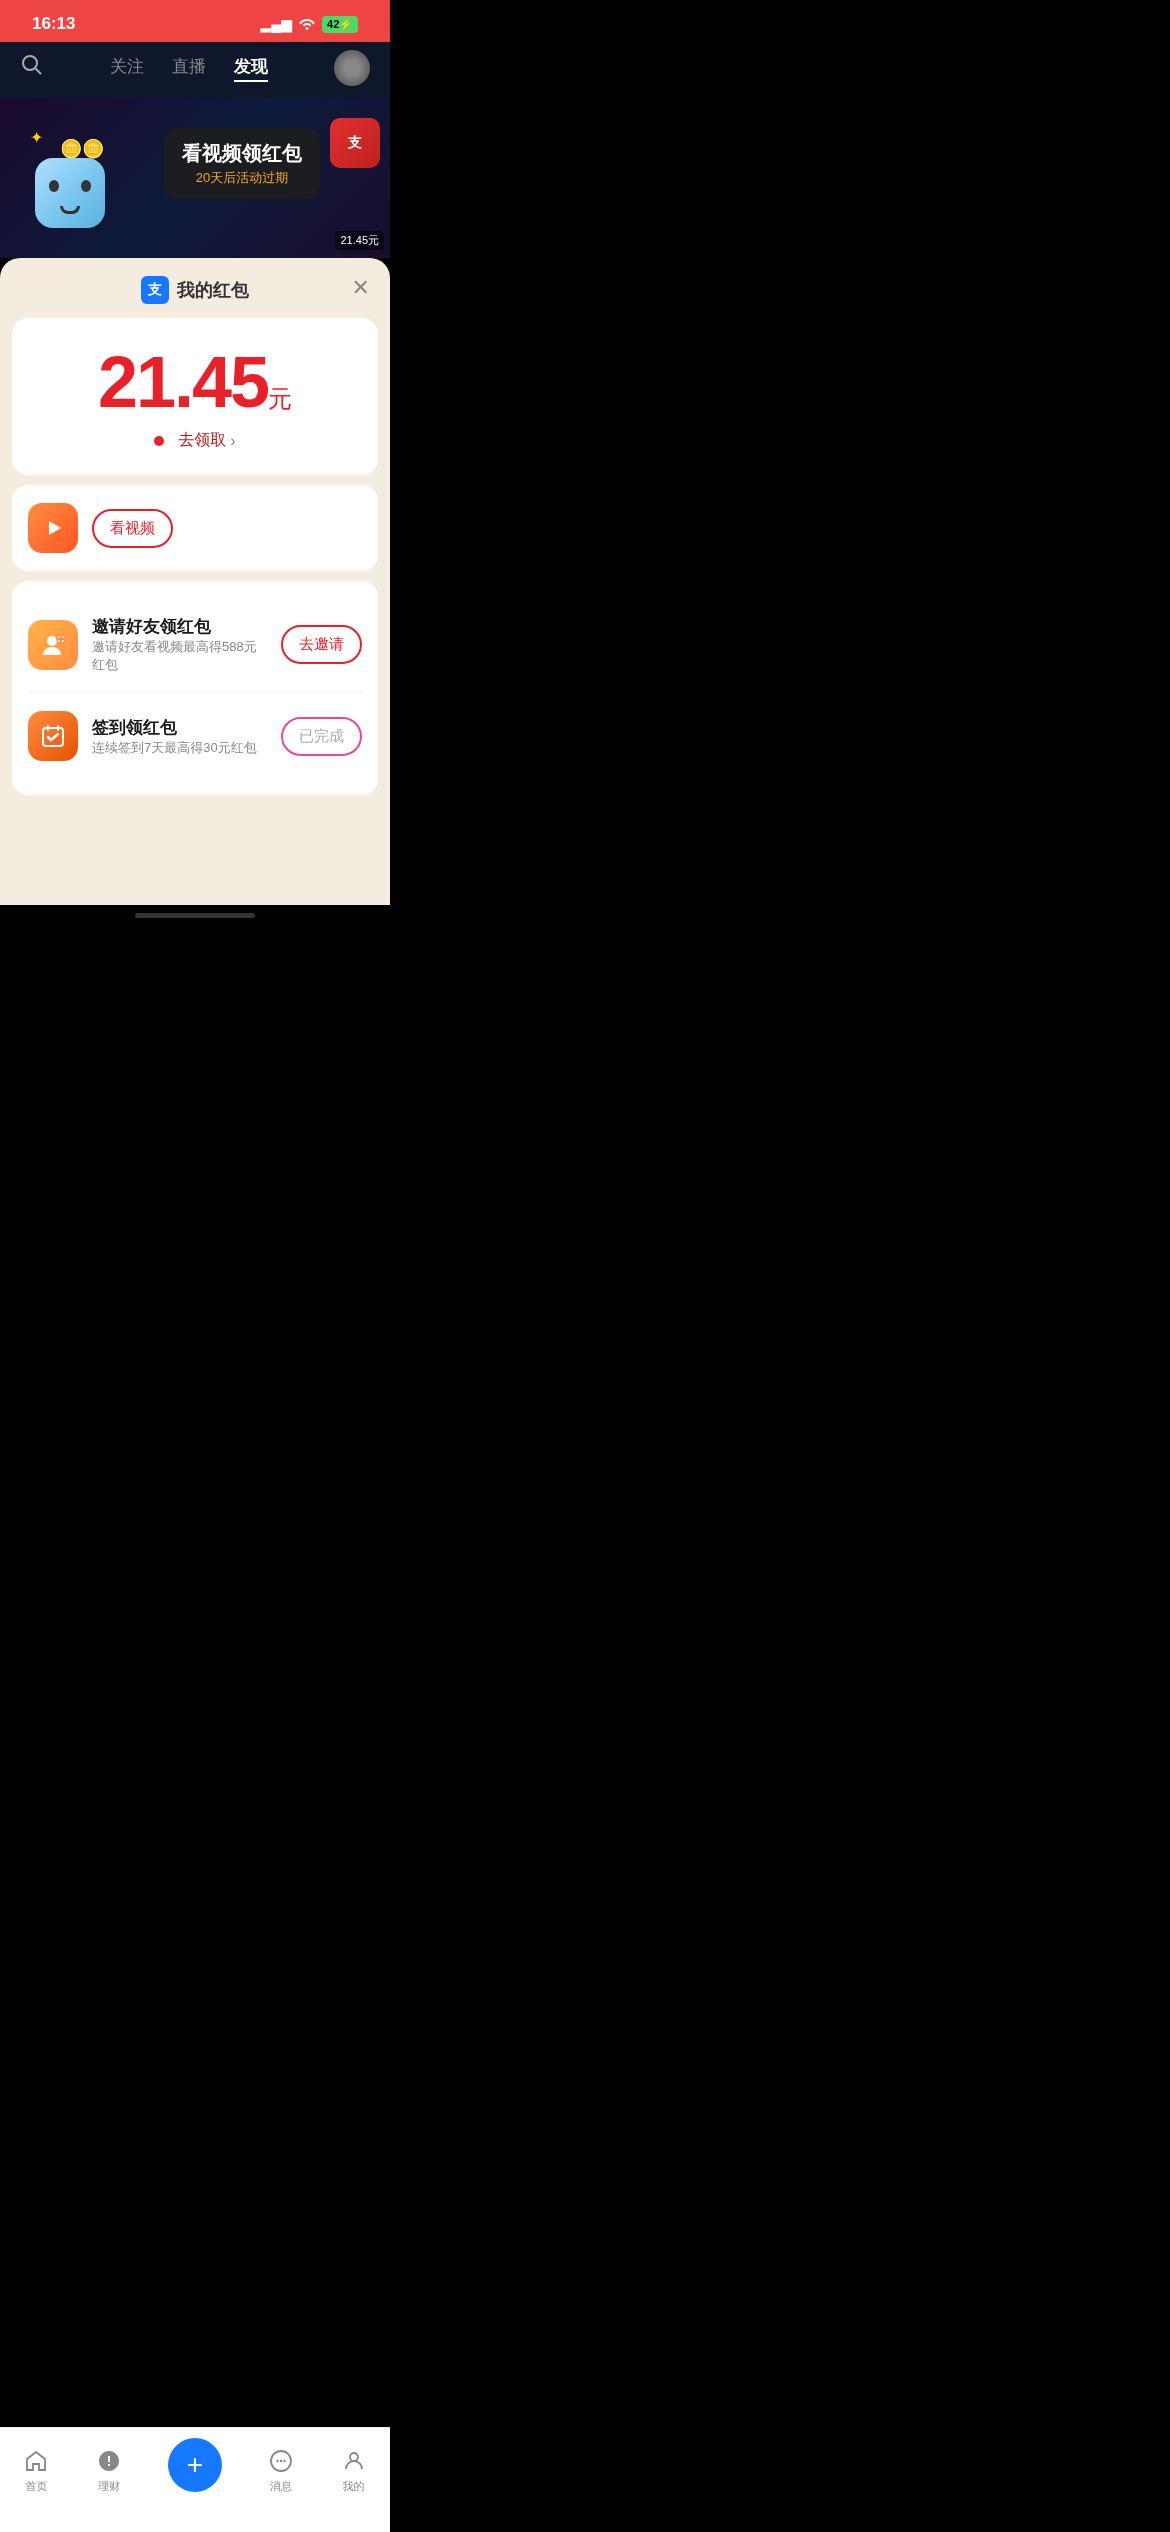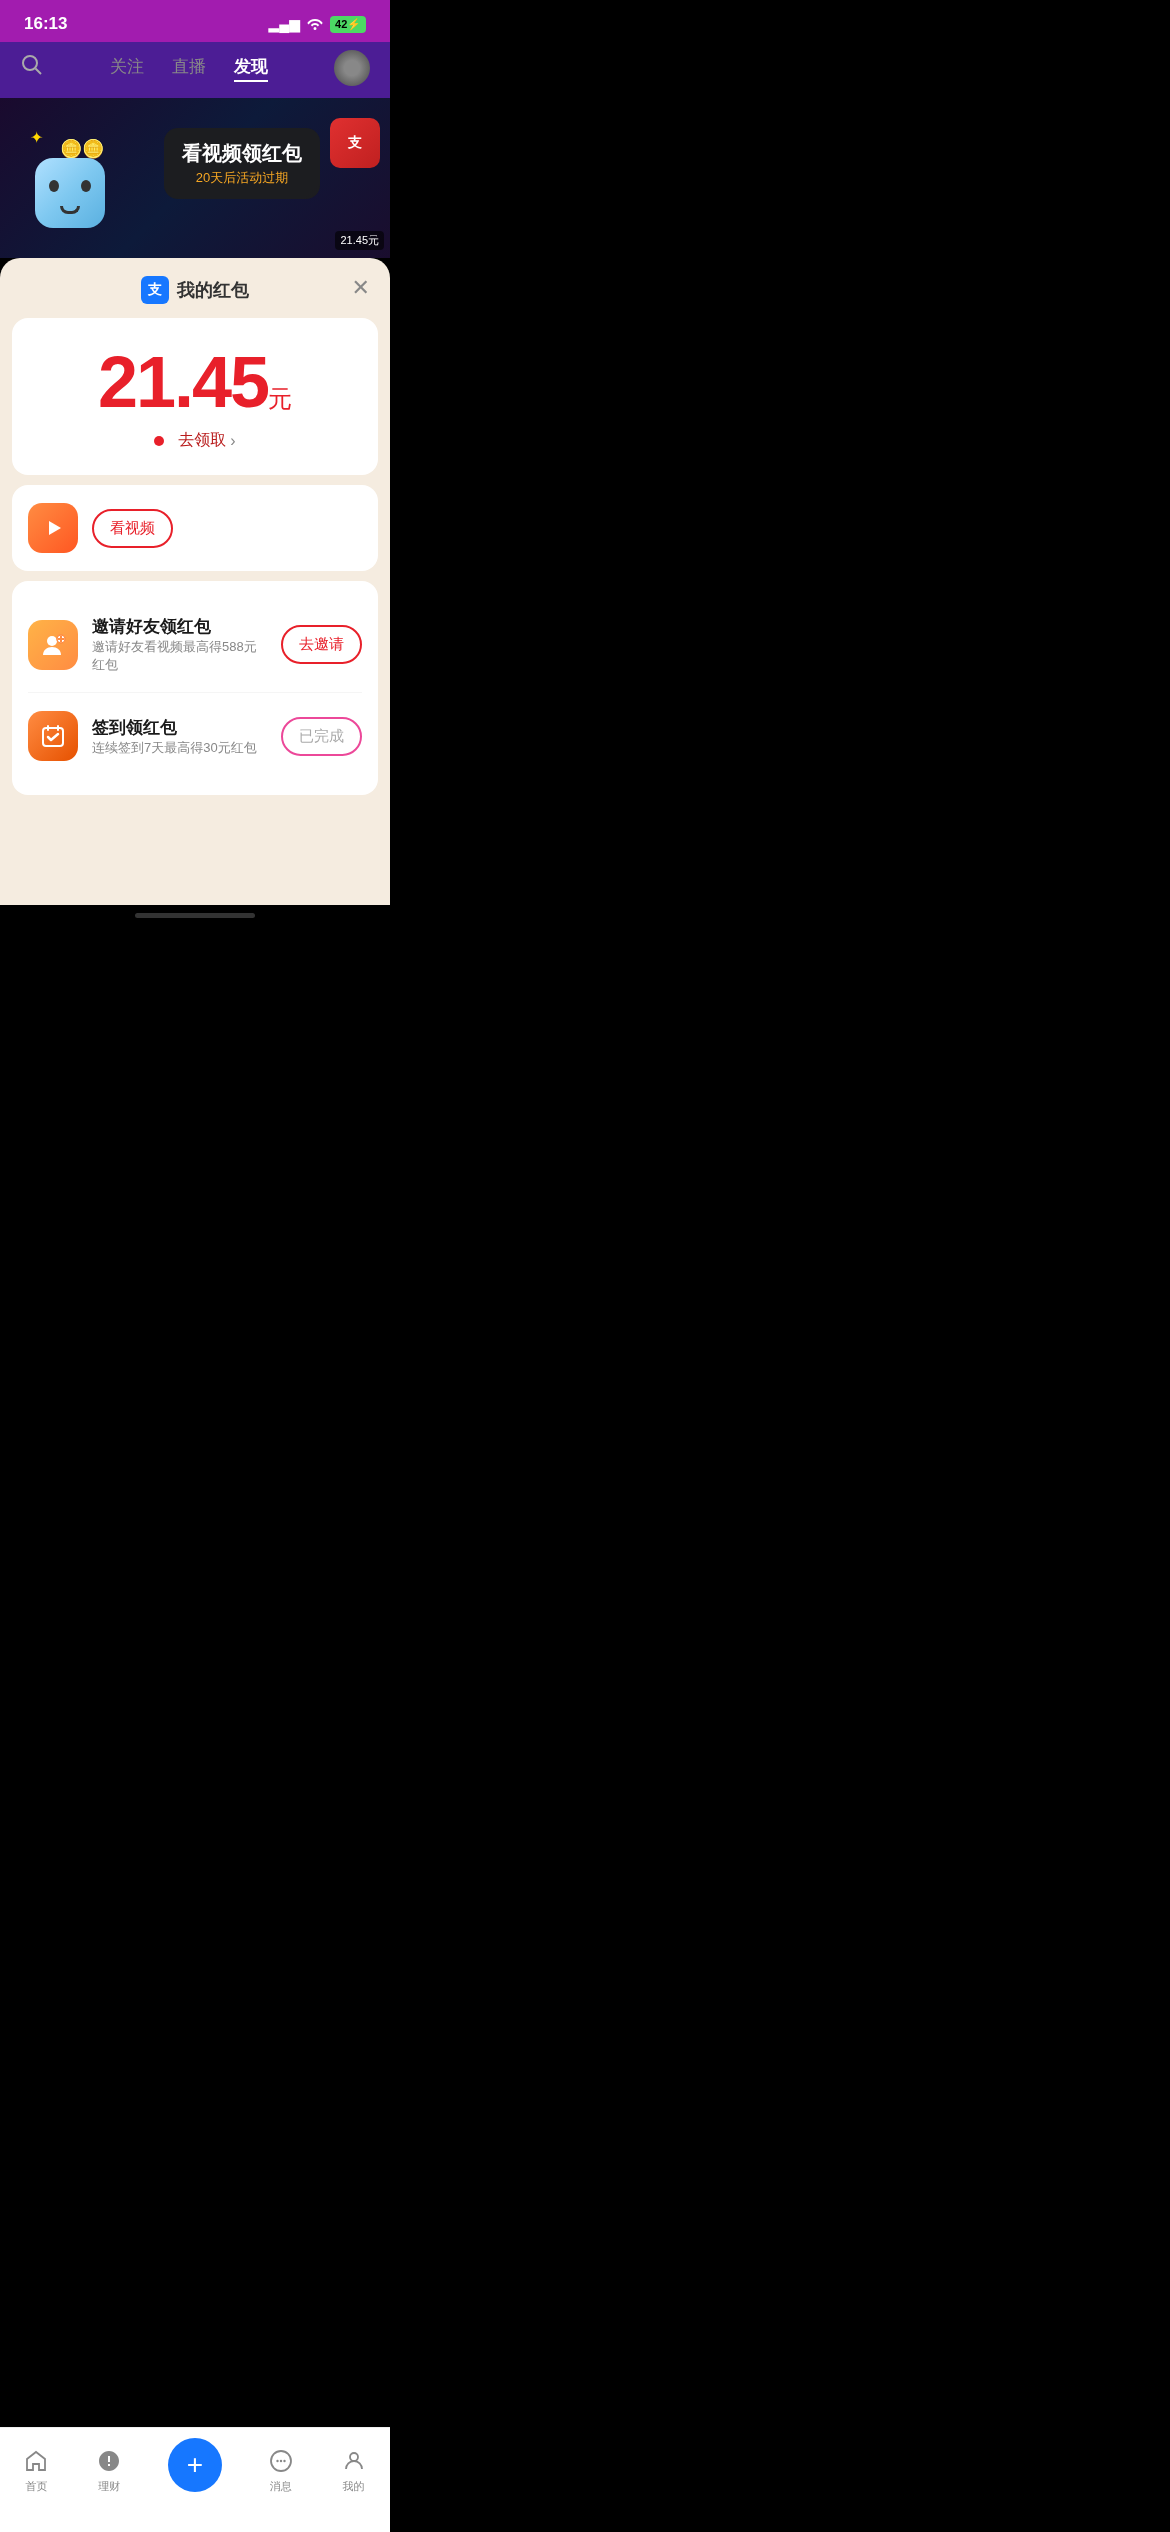--- a/index.html
+++ b/index.html
@@ -11,22 +11,22 @@
       font-family: -apple-system, 'PingFang SC', 'Helvetica Neue', sans-serif;
       overflow-x: hidden;
       position: relative;
     }
 
     
     .status-bar {
       display: flex;
       justify-content: space-between;
       align-items: center;
-      padding: 14px 24px 8px;
-      background: #a21caf;
+      padding: 14px 32px 8px;
+      background: #ef4444;
       color: #fff;
     }
     .status-time {
       font-size: 17px;
       font-weight: 600;
       color: #fff;
     }
     .status-icons {
       display: flex;
       align-items: center;
@@ -40,21 +40,21 @@
       background: #4cd964;
       color: #000;
       font-size: 11px;
       font-weight: 700;
       padding: 2px 5px;
       border-radius: 4px;
     }
 
     
     .top-nav {
-      background: #4c1d95;
+      background: #0f172a;
       display: flex;
       align-items: center;
       justify-content: space-between;
       padding: 8px 20px 12px;
     }
     .nav-search-icon {
       color: #aaa;
       font-size: 22px;
     }
     .nav-tabs {

